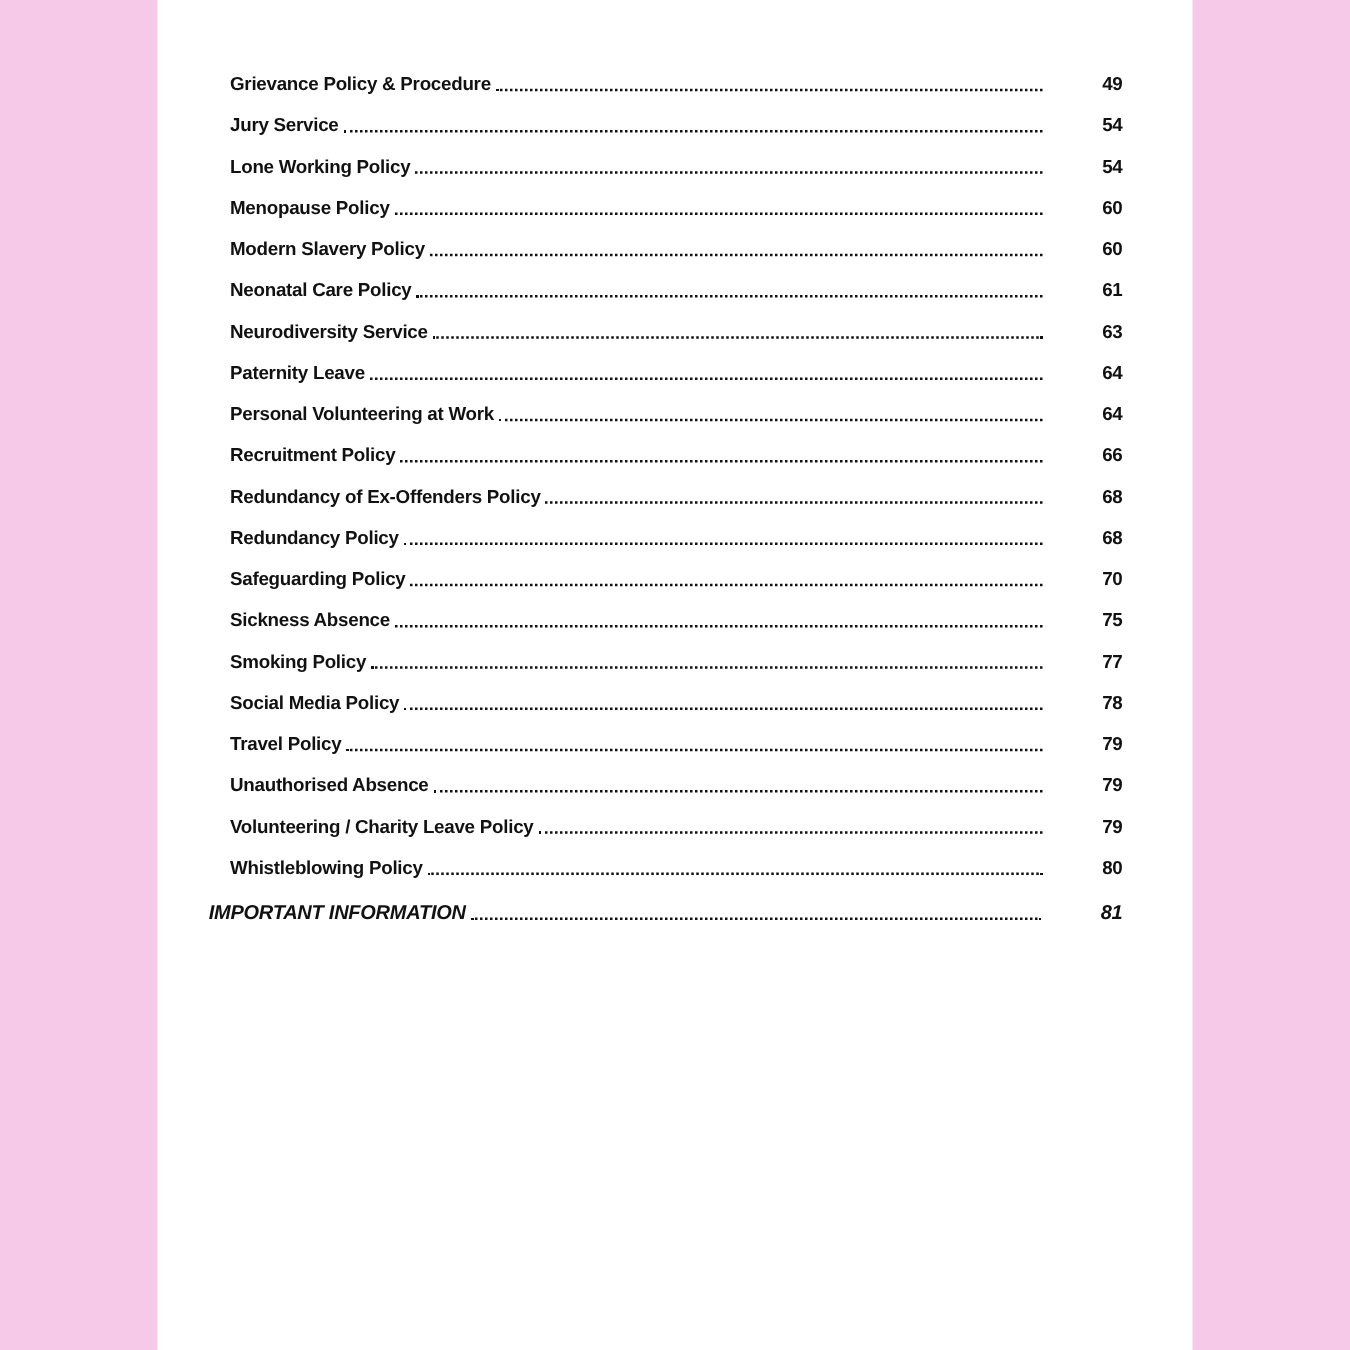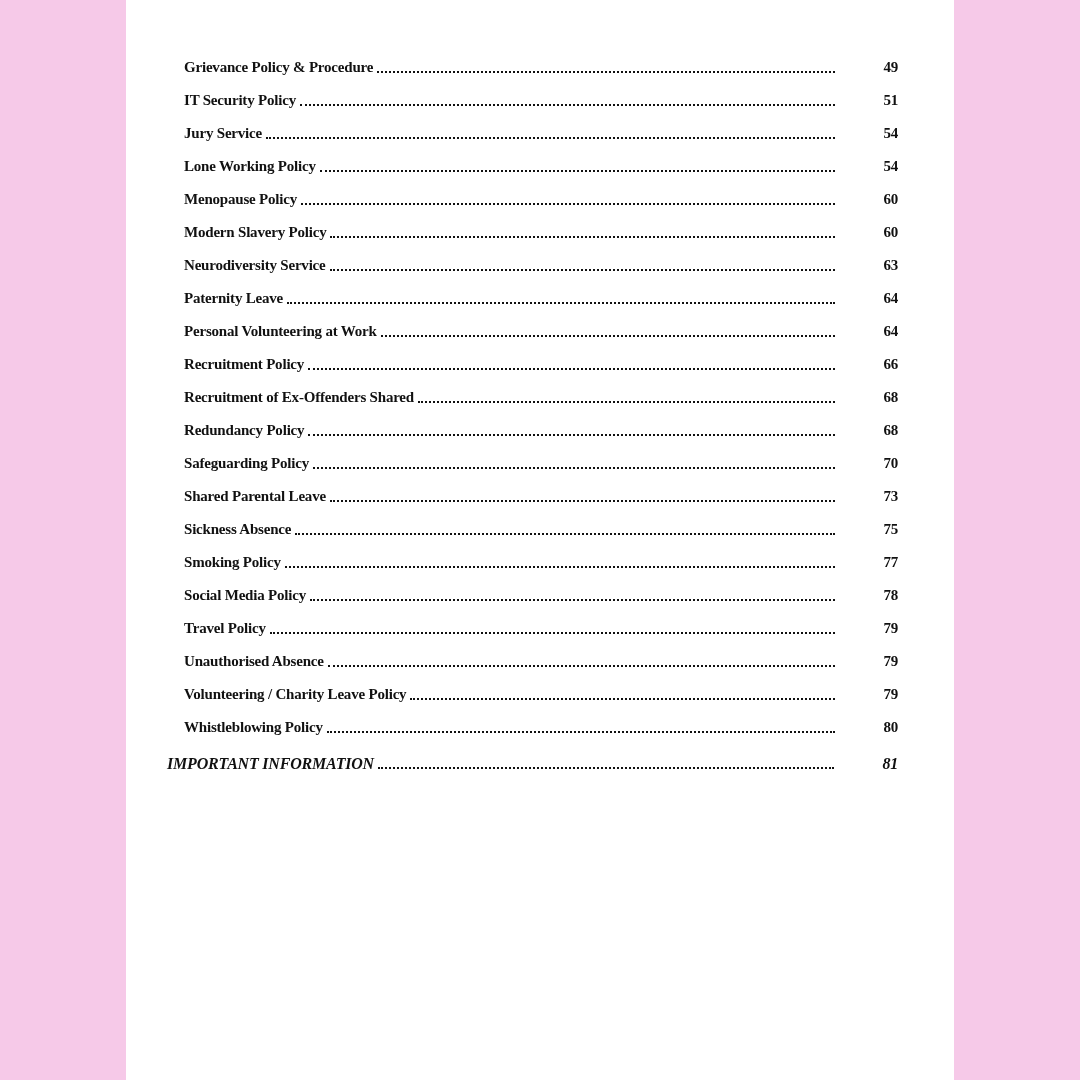--- a/index.html
+++ b/index.html
@@ -29,21 +29,20 @@
     display: flex;
     align-items: flex-end;
     padding-left: 58px;
     padding-right: 56px;
     box-sizing: border-box;
     font-size: 15px;
     font-weight: bold;
     color: #111111;
     letter-spacing: -0.2px;
     white-space: nowrap;
-    font-family: Liberation Serif, serif;
   }
   .toc-row .label {
     flex: 0 0 auto;
     line-height: 19px;
   }
   .toc-row .leader {
     flex: 1 1 auto;
     border-bottom: 2px dotted #111111;
     margin: 0 4px 4px 4px;
     min-width: 10px;
@@ -65,25 +64,20 @@
 <body>
 
 <div class="paper">
   <div class="toc-list">
   <div class="toc-row">
     <span class="label">Grievance Policy &amp; Procedure</span>
     <span class="leader"></span>
     <span class="pagenum">49</span>
   </div>
 
-  <div class="toc-row">
-    <span class="label">IT Security Policy</span>
-    <span class="leader"></span>
-    <span class="pagenum">51</span>
-  </div>
 
   <div class="toc-row">
     <span class="label">Jury Service</span>
     <span class="leader"></span>
     <span class="pagenum">54</span>
   </div>
 
   <div class="toc-row">
     <span class="label">Lone Working Policy</span>
     <span class="leader"></span>
@@ -96,20 +90,25 @@
     <span class="leader"></span>
     <span class="pagenum">60</span>
   </div>
 
   <div class="toc-row">
     <span class="label">Modern Slavery Policy</span>
     <span class="leader"></span>
     <span class="pagenum">60</span>
   </div>
 
+  <div class="toc-row">
+    <span class="label">Neonatal Care Policy</span>
+    <span class="leader"></span>
+    <span class="pagenum">61</span>
+  </div>
 
   <div class="toc-row">
     <span class="label">Neurodiversity Service</span>
     <span class="leader"></span>
     <span class="pagenum">63</span>
   </div>
 
   <div class="toc-row">
     <span class="label">Paternity Leave</span>
     <span class="leader"></span>
@@ -122,43 +121,38 @@
     <span class="pagenum">64</span>
   </div>
 
   <div class="toc-row">
     <span class="label">Recruitment Policy</span>
     <span class="leader"></span>
     <span class="pagenum">66</span>
   </div>
 
   <div class="toc-row">
-    <span class="label">Recruitment of Ex-Offenders Shared</span>
+    <span class="label">Redundancy of Ex-Offenders Policy</span>
     <span class="leader"></span>
     <span class="pagenum">68</span>
   </div>
 
   <div class="toc-row">
     <span class="label">Redundancy Policy</span>
     <span class="leader"></span>
     <span class="pagenum">68</span>
   </div>
 
 
   <div class="toc-row">
     <span class="label">Safeguarding Policy</span>
     <span class="leader"></span>
     <span class="pagenum">70</span>
   </div>
 
-  <div class="toc-row">
-    <span class="label">Shared Parental Leave</span>
-    <span class="leader"></span>
-    <span class="pagenum">73</span>
-  </div>
 
   <div class="toc-row">
     <span class="label">Sickness Absence</span>
     <span class="leader"></span>
     <span class="pagenum">75</span>
   </div>
 
   <div class="toc-row">
     <span class="label">Smoking Policy</span>
     <span class="leader"></span>

